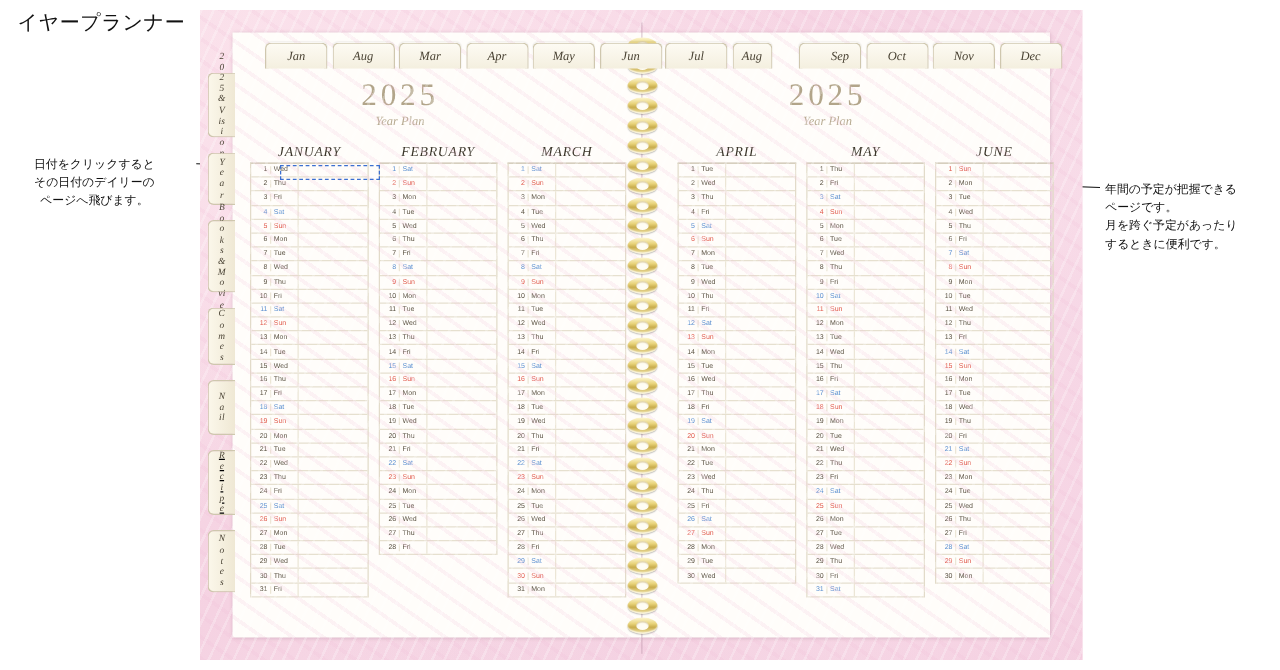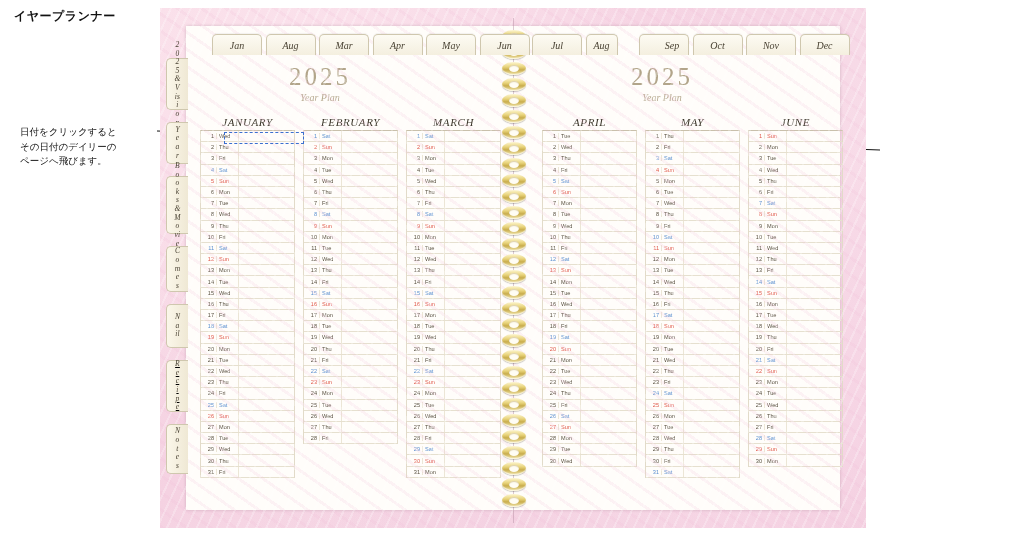--- a/index.html
+++ b/index.html
@@ -13,36 +13,36 @@
   #root {
     position: relative;
     width: 1024px; height: 536px;
     background: #ffffff;
   }
 
   
   .page-title {
     position: absolute;
     left: 14px; top: 8px;
-    font-size: 12px;
-    font-weight: bold;
+    font-size: 16px;
+    font-weight: normal;
     letter-spacing: 0.5px;
     color: #111;
     white-space: nowrap;
   }
   .note {
     position: absolute;
     font-size: 9.5px;
     line-height: 1.55;
     color: #111;
   }
   .note-left {
-    left: 20px; top: 125px;
+    left: 8px; top: 125px;
     width: 135px;
-    text-align: left;
+    text-align: center;
   }
   .note-right {
     left: 884px; top: 145px;
     width: 140px;
     text-align: left;
   }
 
   
   .book {
     position: absolute;
@@ -245,20 +245,26 @@
 <div id="root">
 
   <div class="page-title">イヤープランナー</div>
 
   <div class="note note-left">
     <span style="white-space: pre-line;">日付をクリックすると
 その日付のデイリーの
 ページへ飛びます。</span>
   </div>
 
+  <div class="note note-right">
+    <span style="white-space: pre-line;">年間の予定が把握できる
+ページです。
+月を跨ぐ予定があったり
+するときに便利です。</span>
+  </div>
 
   <svg style="position:absolute; left:0; top:0; width:1024px; height:536px; pointer-events:none;">
     <line x1="157" y1="131" x2="228" y2="133" stroke="#111" stroke-width="1"></line>
     <line x1="880" y1="150" x2="770" y2="146" stroke="#111" stroke-width="1"></line>
   </svg>
 
   <div class="book">
 
     <div class="sheet"></div>
 

